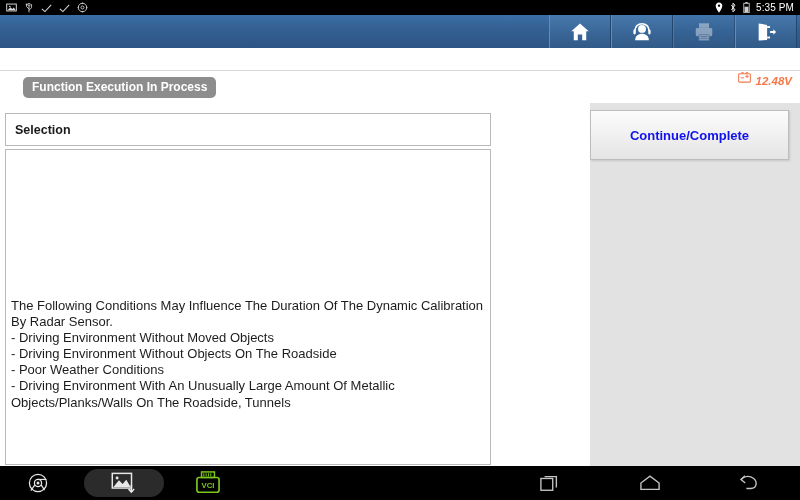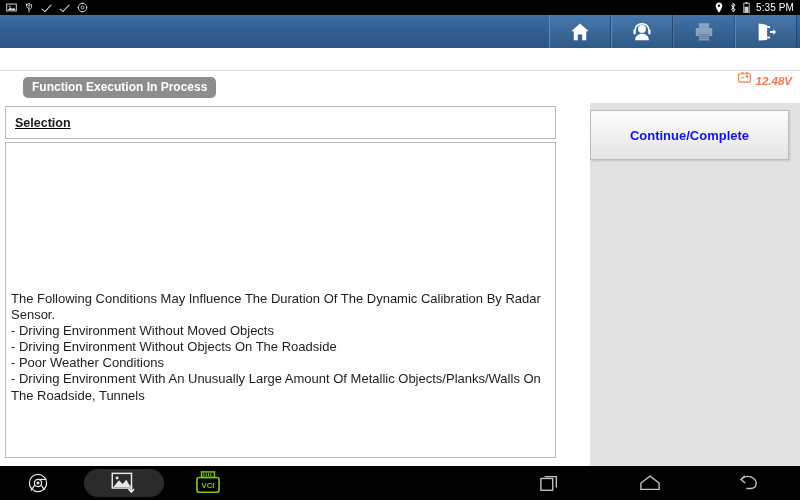--- a/index.html
+++ b/index.html
@@ -131,24 +131,23 @@
 
   
   .main {
     position: absolute;
     left: 0; top: 103px;
     width: 800px; height: 363px;
     background: #ffffff;
   }
   .left-pane {
     position: absolute;
-    left: 5px; top: 3px;
-    width: 551px;
+    left: 5px; top: 10px;
+    width: 486px;
     height: 352px;
-    text-decoration: underline;
   }
   .sel-header {
     height: 33px;
     border: 1px solid #b9b9b9;
     background: #ffffff;
     display: flex;
     align-items: center;
     padding-left: 9px;
     box-sizing: border-box;
   }

